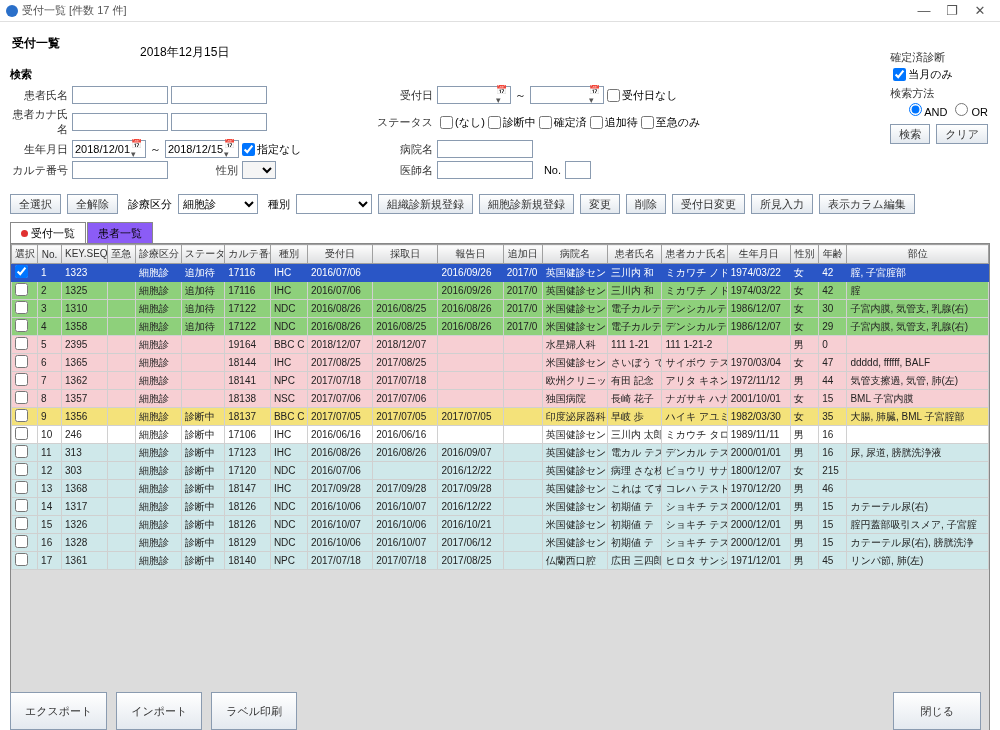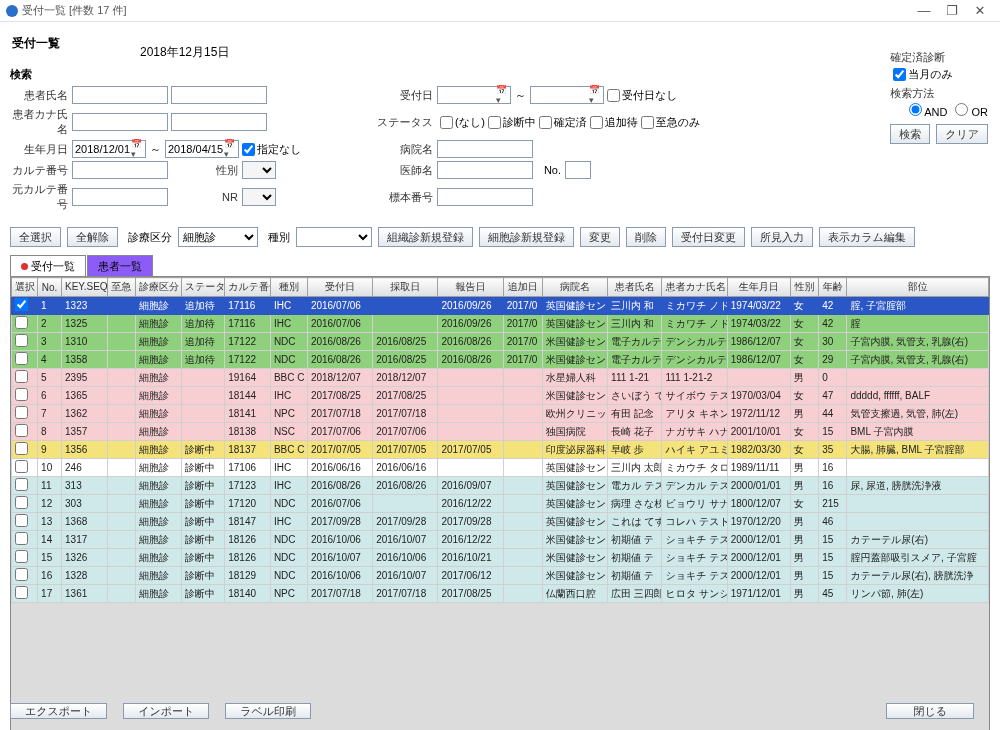--- a/index.html
+++ b/index.html
@@ -35,21 +35,21 @@
 .grid th { background:linear-gradient(#fdfdfd,#dedfe1); border:1px solid #a0a0a0; padding:2px 3px; font-weight:normal; color:#333; font-size:10px; height:16px; white-space:nowrap; overflow:hidden; }
 .grid td { border:1px solid #d0d0d0; padding:1px 3px; font-size:10px; height:14px; white-space:nowrap; overflow:hidden; color:#222; }
 .r-sel { background:#2a56c6; color:#fff !important; }
 .r-sel td { color:#fff !important; border-color:#2a56c6; }
 .r-green td { background:#8ed07b; }
 .r-pink td { background:#f7cfd3; }
 .r-yellow td { background:#f4e27a; }
 .r-cyan td { background:#cfe8ea; }
 .r-white td { background:#fff; }
 .footer { position:absolute; bottom:0; left:0; right:0; height:38px; display:flex; align-items:center; padding:0 10px; }
-.footer .btn { margin-right:16px; padding:0 14px; height:16px; }
+.footer .btn { margin-right:9px; padding:0 14px; height:38px; }
 .footer .sp { flex:1; }
 .right-opts { position:absolute; right:12px; top:50px; }
 .right-opts .box { margin-bottom:4px; }
 .right-opts .lbl { font-size:11px; color:#333; margin-bottom:2px; }
 .right-opts .opts { display:flex; gap:8px; align-items:center;justify-content:flex-end; }
 .right-opts .btnrow { display:flex; gap:6px; margin-top:6px; }
 .c-sel{width:24px} .c-no{width:22px} .c-key{width:42px} .c-sigu{width:26px} .c-sin{width:42px} .c-stat{width:40px} .c-kar{width:42px}
 .c-syu{width:34px} .c-uke{width:60px} .c-sai{width:60px} .c-hou{width:60px} .c-tui{width:36px} .c-byo{width:60px} .c-kan{width:50px}
 .c-kana{width:60px} .c-sei{width:58px} .c-sex{width:26px} .c-age{width:26px} .c-bui{width:130px}
 </style>
@@ -129,21 +129,21 @@
 
   <div class="srow">
     <div class="col1">
       <span class="flbl">生年月日</span>
       <div class="dateinput">
           <span>2018/12/01</span>
           <span class="dbtn">📅▾</span>
         </div>
       <span style="margin:0 4px">～</span>
       <div class="dateinput">
-          <span>2018/04/15</span>
+          <span>2018/12/15</span>
           <span class="dbtn">📅▾</span>
         </div>
       <label class="chk">
           <input type="checkbox" checked="" style="">
           <span>指定なし</span>
         </label>
     </div>
     <div class="col2">
       <span class="flbl">病院名</span>
       <input class="finput" style="width: 96px;">
@@ -158,32 +158,20 @@
       <select class="fsel" style="width:34px"></select>
     </div>
     <div class="col2">
       <span class="flbl">医師名</span>
       <input class="finput" style="width: 96px;">
       <span style="width:24px;text-align:right;margin:0 4px">No.</span>
       <input class="finput" style="width: 26px;">
     </div>
   </div>
 
-  <div class="srow">
-    <div class="col1">
-      <span class="flbl">元カルテ番号</span>
-      <input class="finput" style="width: 96px;">
-      <span class="flbl" style="width:70px">NR</span>
-      <select class="fsel" style="width:34px"></select>
-    </div>
-    <div class="col2">
-      <span class="flbl">標本番号</span>
-      <input class="finput" style="width: 96px;">
-    </div>
-  </div>
 </div>
 
 <div class="right-opts">
   <div class="box">
     <div class="lbl">確定済診断</div>
     <label class="chk">
         <input type="checkbox" checked="" style="">
         <span>当月のみ</span>
       </label>
   </div>

